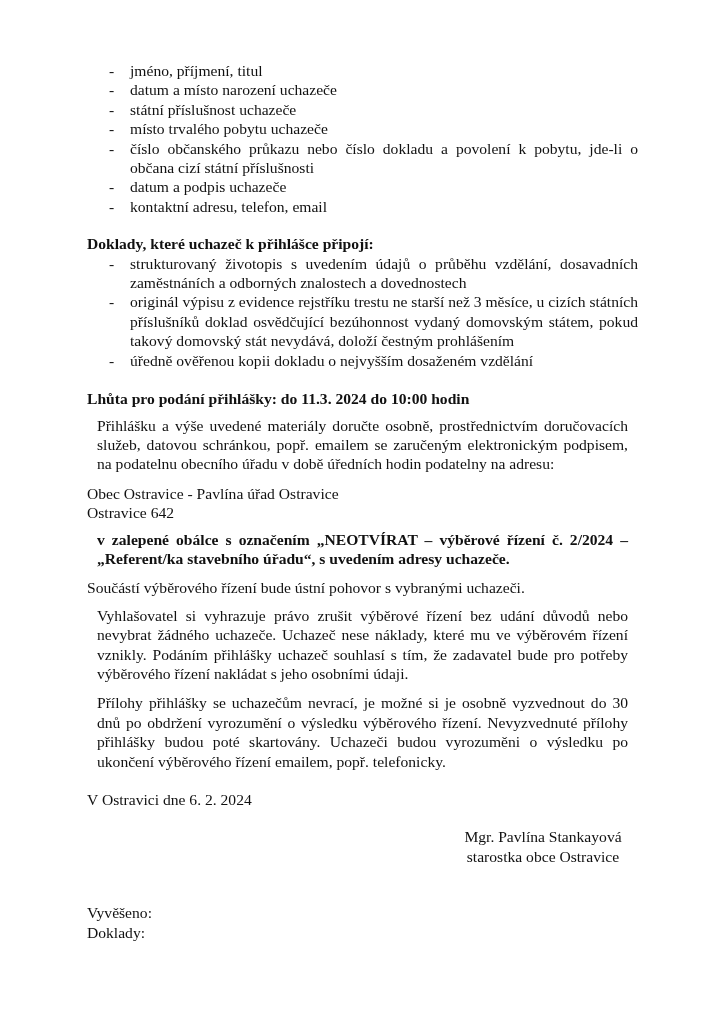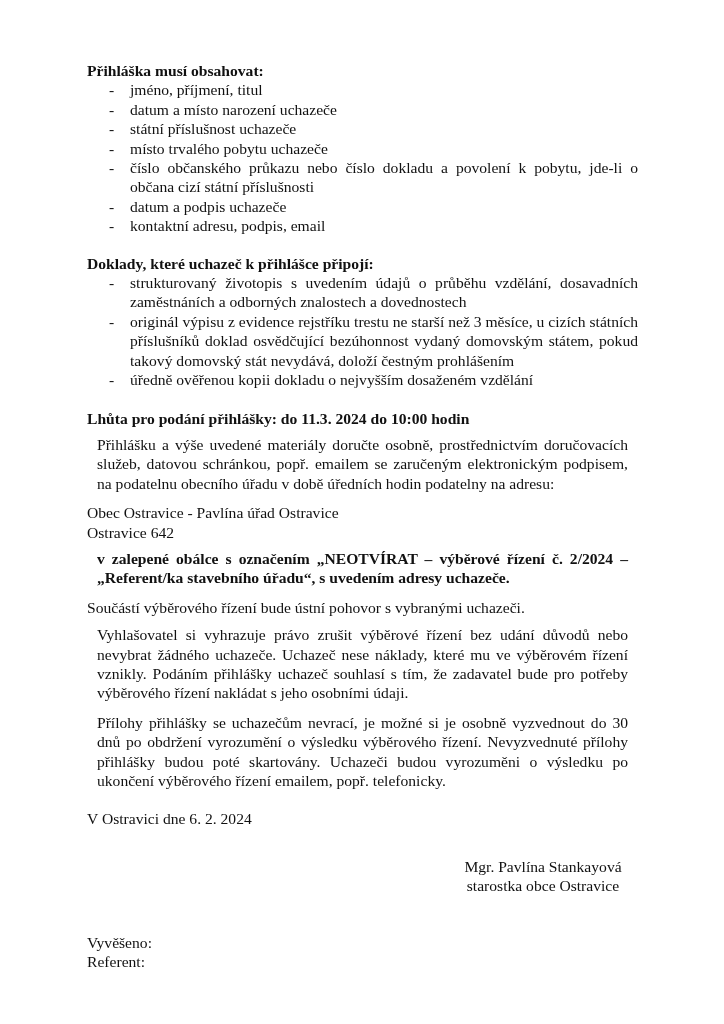--- a/index.html
+++ b/index.html
@@ -17,29 +17,28 @@
   ul.dash li .dash-mark { position: absolute; left: 22px; top: 0; }
   .justify { text-align: justify; margin: 10px; }
   p { margin: 0; }
   .sig-block { position: absolute; right: 0; width: 190px; text-align: center; }
 </style>
 </head>
 <body>
 
 <div class="page">
 
-  <p class="h">Přihláška musí obsahovat:</p>
   <ul class="dash">
     <li><span class="dash-mark">-</span><span>jméno, příjmení, titul</span></li>
     <li><span class="dash-mark">-</span><span>datum a místo narození uchazeče</span></li>
     <li><span class="dash-mark">-</span><span>státní příslušnost uchazeče</span></li>
     <li><span class="dash-mark">-</span><span>místo trvalého pobytu uchazeče</span></li>
     <li><span class="dash-mark">-</span><span>číslo občanského průkazu nebo číslo dokladu a povolení k pobytu, jde-li o občana cizí státní příslušnosti</span></li>
     <li><span class="dash-mark">-</span><span>datum a podpis uchazeče</span></li>
-    <li><span class="dash-mark">-</span><span>kontaktní adresu, podpis, email</span></li>
+    <li><span class="dash-mark">-</span><span>kontaktní adresu, telefon, email</span></li>
   </ul>
 
   <p class="h" style="margin-top:18px;">Doklady, které uchazeč k přihlášce připojí:</p>
   <ul class="dash">
     <li><span class="dash-mark">-</span><span>strukturovaný životopis s uvedením údajů o průběhu vzdělání, dosavadních zaměstnáních a odborných znalostech a dovednostech</span></li>
     <li><span class="dash-mark">-</span><span>originál výpisu z evidence rejstříku trestu ne starší než 3 měsíce, u cizích státních příslušníků doklad osvědčující bezúhonnost vydaný domovským státem, pokud takový domovský stát nevydává, doloží čestným prohlášením</span></li>
     <li><span class="dash-mark">-</span><span>úředně ověřenou kopii dokladu o nejvyšším dosaženém vzdělání</span></li>
   </ul>
 
   <p class="h" style="margin-top:19px;">Lhůta pro podání přihlášky: do 11.3. 2024 do 10:00 hodin</p>
@@ -52,25 +51,25 @@
 
   <p class="h justify" style="margin-top:7px;">v zalepené obálce s označením „NEOTVÍRAT – výběrové řízení č. 2/2024 – „Referent/ka stavebního úřadu“, s uvedením adresy uchazeče.</p>
 
   <p style="margin-top:7px;">Součástí výběrového řízení bude ústní pohovor s vybranými uchazeči.</p>
 
   <p class="justify" style="margin-top:8px;">Vyhlašovatel si vyhrazuje právo zrušit výběrové řízení bez udání důvodů nebo nevybrat žádného uchazeče. Uchazeč nese náklady, které mu ve výběrovém řízení vznikly. Podáním přihlášky uchazeč souhlasí s tím, že zadavatel bude pro potřeby výběrového řízení nakládat s jeho osobními údaji.</p>
   <p class="justify">Přílohy přihlášky se uchazečům nevrací, je možné si je osobně vyzvednout do 30 dnů po obdržení vyrozumění o výsledku výběrového řízení. Nevyzvednuté přílohy přihlášky budou poté skartovány. Uchazeči budou vyrozuměni o výsledku po ukončení výběrového řízení emailem, popř. telefonicky.</p>
 
   <p style="margin-top:19px;">V Ostravici dne 6. 2. 2024</p>
 
-  <div style="position:relative; height:60px; margin-top:28px;">
+  <div style="position:relative; height:60px; margin-top:18px;">
     <div class="sig-block">
       <div>Mgr. Pavlína Stankayová</div>
       <div>starostka obce Ostravice</div>
     </div>
   </div>
 
   <div style="margin-top:16px;">
     <p>Vyvěšeno:</p>
-    <p>Referent:</p>
+    <p>Doklady:</p>
   </div>
 
 </div>
 
 </body></html>

